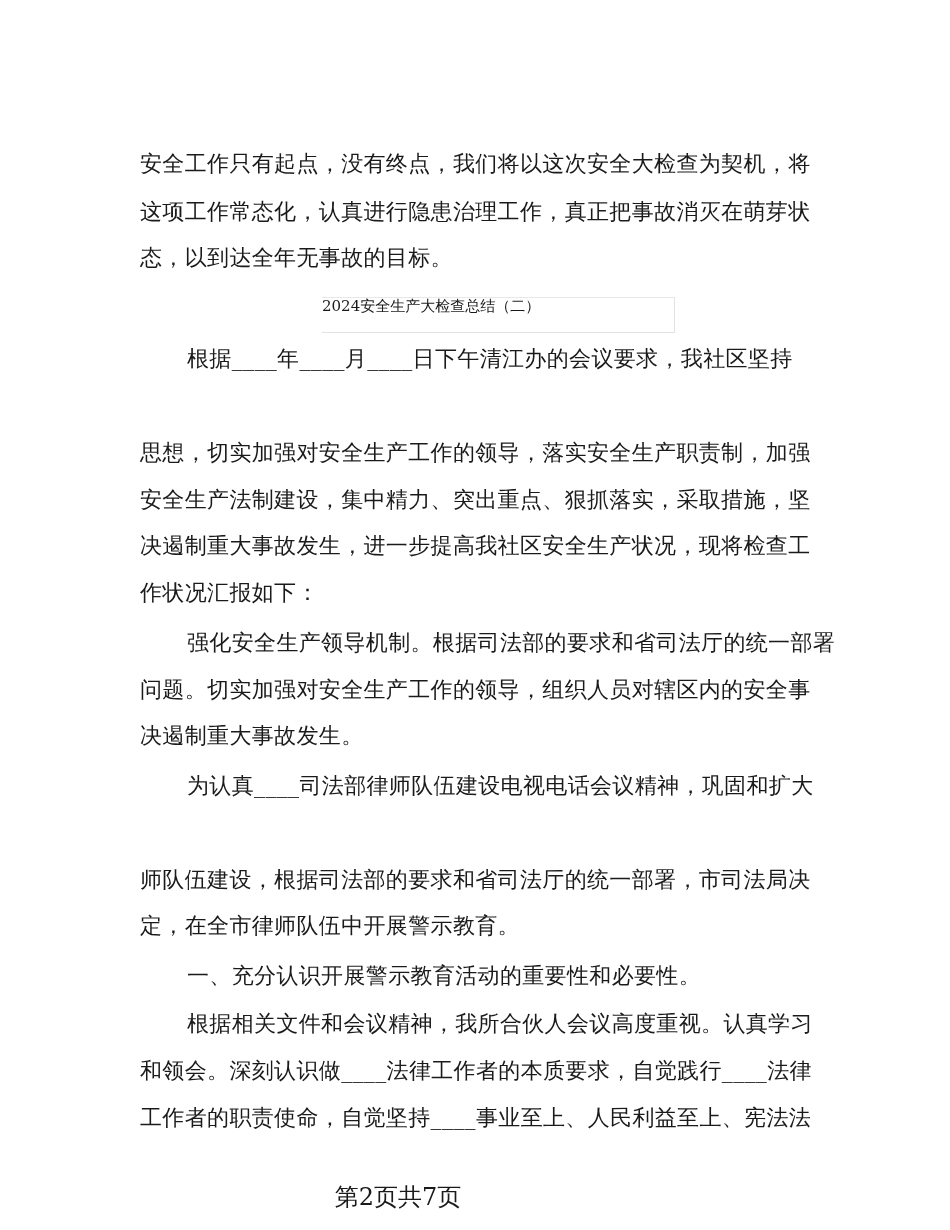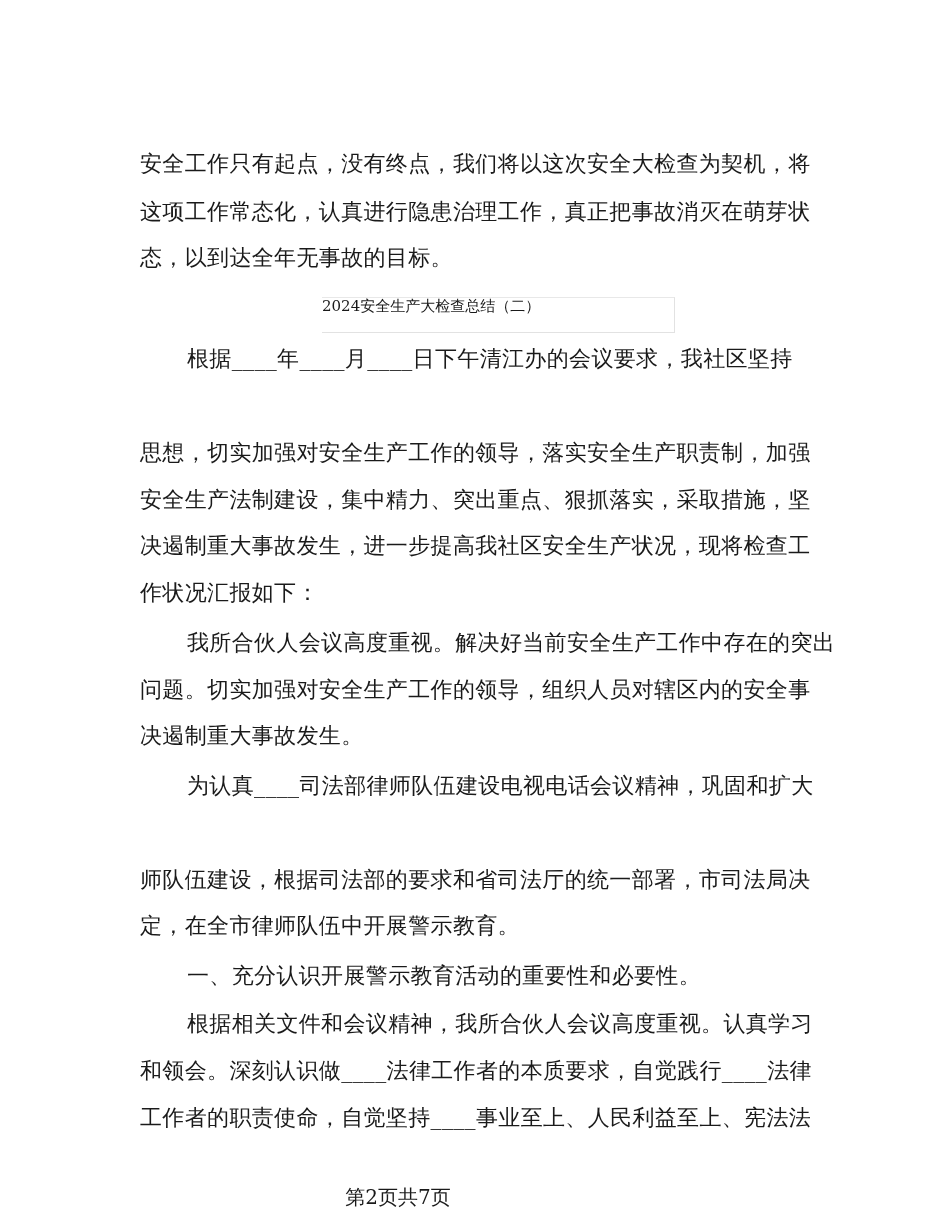--- a/index.html
+++ b/index.html
@@ -7,41 +7,41 @@
          font-family: "DejaVu Serif", "Liberation Serif", serif; color: #1a1a1a; }
   .page { position: absolute; left: 0; top: 0; width: 950px; height: 1230px; margin-top: 43px; }
   .line { position: absolute; left: 140px; width: 680px; font-size: 22px; line-height: 30px;
           white-space: nowrap; letter-spacing: 0.35px; }
   .indent { left: 187px; }
   .title { position: absolute; left: 322px; top: 246px; width: 350px; height: 40px;
            font-size: 15px; line-height: 34px; white-space: nowrap; }
   .title-box { position: absolute; left: 322px; top: 254px; width: 352px; height: 34px;
                border: 1px solid #e2e2e2; border-left: none; border-top-color: #e8e8e8; }
   .footer { position: absolute; left: 0; width: 796px; top: 1141px; text-align: center;
-            font-size: 20px; line-height: 26px; }
+            font-size: 24px; line-height: 26px; }
 </style>
 </head>
 <body>
 
 <div class="page">
 
   <div class="line" style="top:106px">安全工作只有起点，没有终点，我们将以这次安全大检查为契机，将</div>
   <div class="line" style="top:154px">这项工作常态化，认真进行隐患治理工作，真正把事故消灭在萌芽状</div>
   <div class="line" style="top:200px">态，以到达全年无事故的目标。</div>
 
   <div class="title-box"></div>
   <div class="title">2024安全生产大检查总结（二）</div>
 
   <div class="line indent" style="top:301px">根据____年____月____日下午清江办的会议要求，我社区坚持</div>
   <div class="line" style="top:395px">思想，切实加强对安全生产工作的领导，落实安全生产职责制，加强</div>
   <div class="line" style="top:442px">安全生产法制建设，集中精力、突出重点、狠抓落实，采取措施，坚</div>
   <div class="line" style="top:488px">决遏制重大事故发生，进一步提高我社区安全生产状况，现将检查工</div>
   <div class="line" style="top:535px">作状况汇报如下：</div>
 
-  <div class="line indent" style="top:585px">我所合伙人会议高度重视。解决好当前安全生产工作中存在的突出</div>
+  <div class="line indent" style="top:585px">强化安全生产领导机制。根据司法部的要求和省司法厅的统一部署</div>
   <div class="line" style="top:632px">问题。切实加强对安全生产工作的领导，组织人员对辖区内的安全事</div>
   <div class="line" style="top:678px">决遏制重大事故发生。</div>
 
   <div class="line indent" style="top:728px">为认真____司法部律师队伍建设电视电话会议精神，巩固和扩大</div>
   <div class="line" style="top:822px">师队伍建设，根据司法部的要求和省司法厅的统一部署，市司法局决</div>
   <div class="line" style="top:868px">定，在全市律师队伍中开展警示教育。</div>
 
   <div class="line indent" style="top:918px">一、充分认识开展警示教育活动的重要性和必要性。</div>
 
   <div class="line indent" style="top:966px">根据相关文件和会议精神，我所合伙人会议高度重视。认真学习</div>

